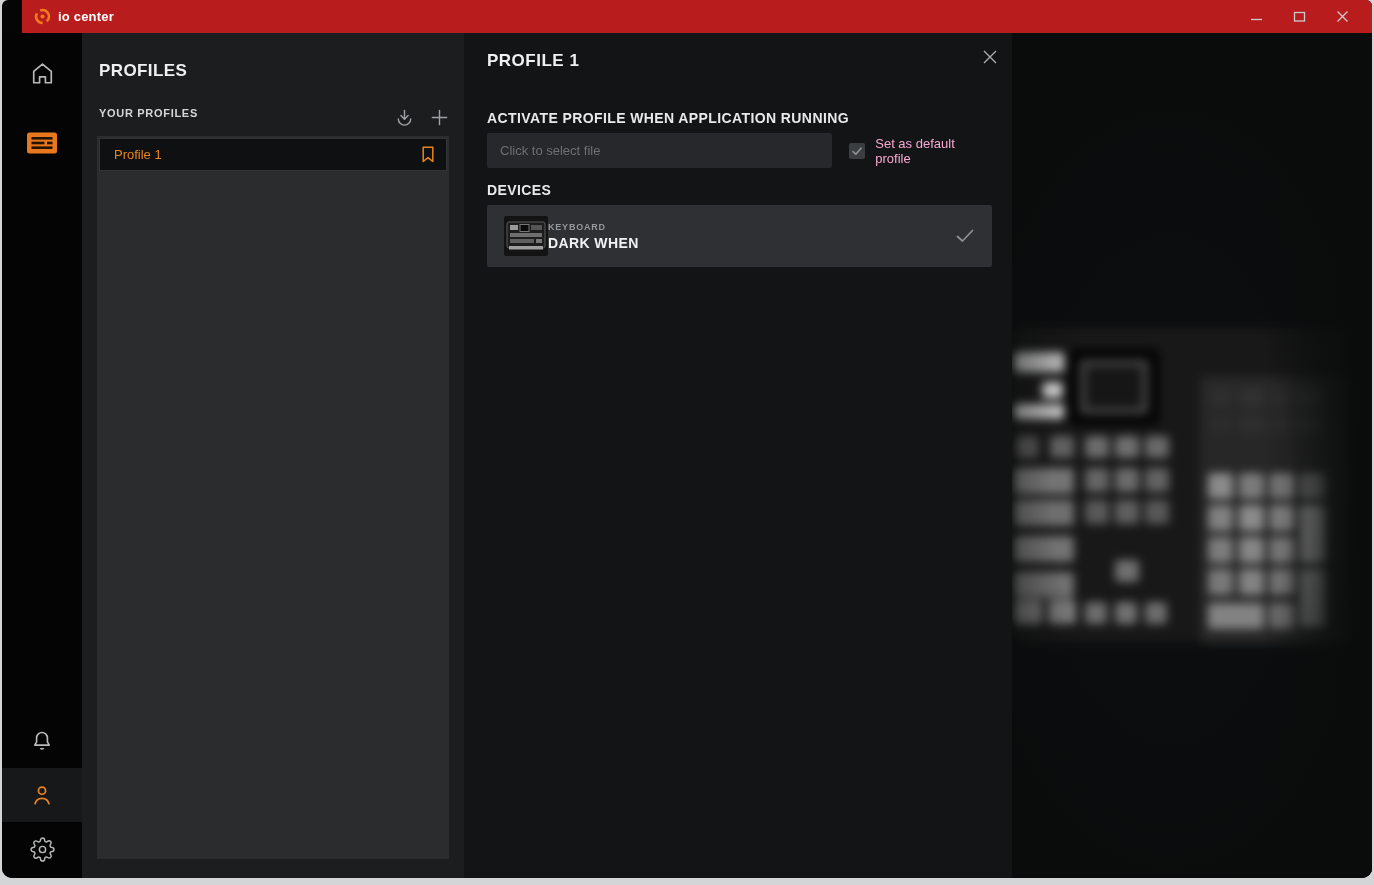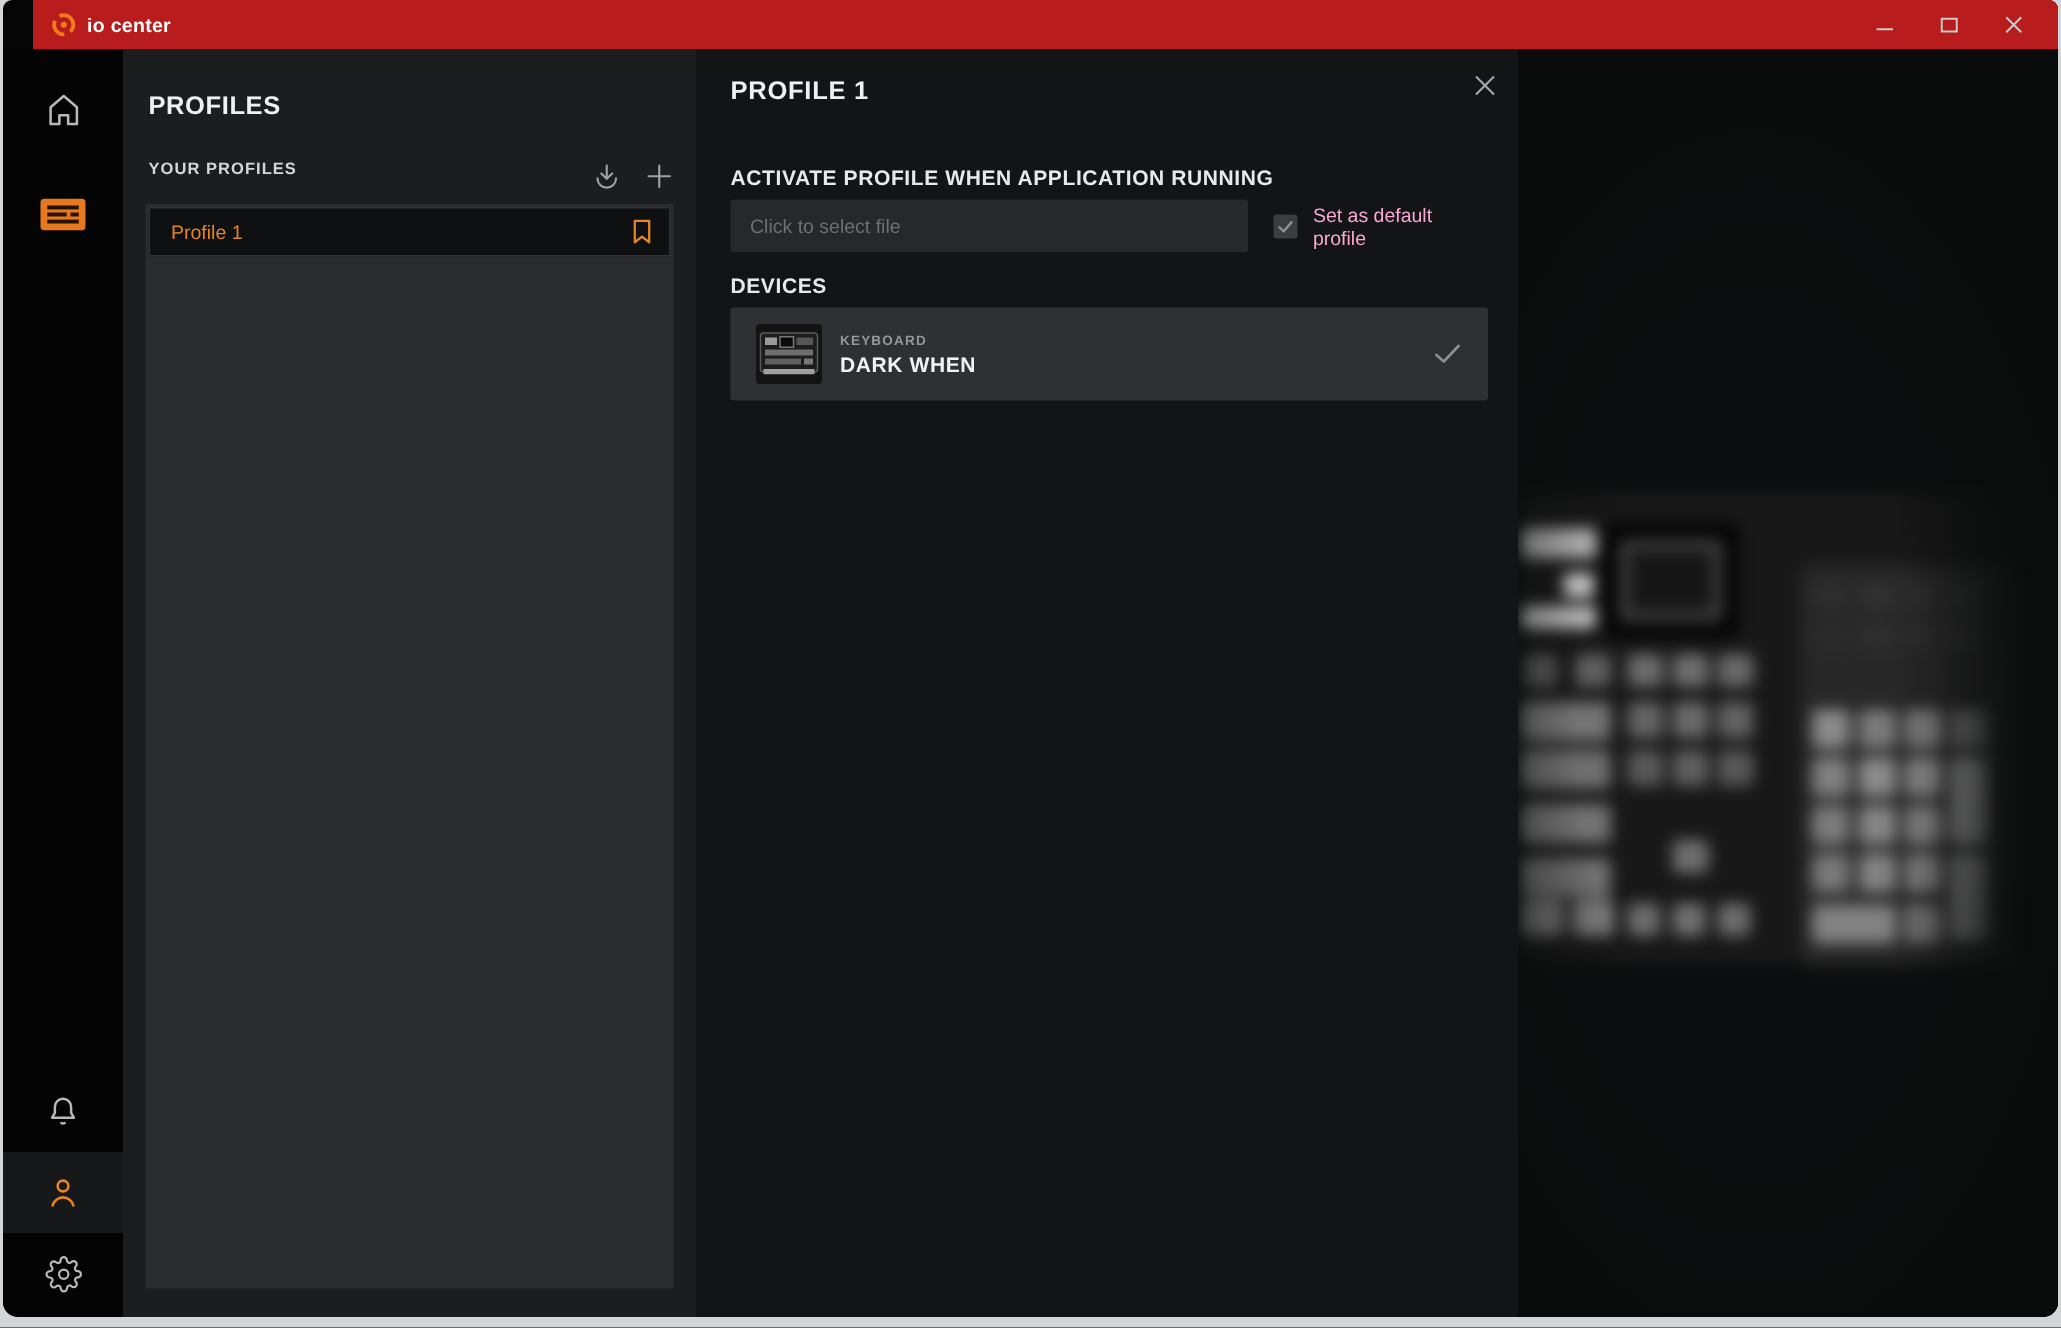--- a/index.html
+++ b/index.html
@@ -64,21 +64,21 @@
   .checkbox-group { margin-left:17px; display:flex; align-items:center; gap:10px; }
   .checkbox-box { width:16px; height:16px; background:#3b3e40; border-radius:2px; display:flex; align-items:center; justify-content:center; }
   .checkbox-label { font-size:13px; color:#f9a8d4; }
   .devices-label { margin-top:14px; }
   .device-card {
     margin-top:7px; width:505px; height:62px; background:#2e3033; border-radius:2px;
     display:flex; align-items:center; padding:0 18px 0 17px;
   }
   .device-thumb { width:44px; height:40px; background:#101010; border-radius:3px; overflow:hidden; flex:0 0 44px; }
   .device-thumb svg { filter:blur(.5px); }
-  .device-text { margin-left:12px; display:flex; flex-direction:column; gap:3px; }
+  .device-text { display:flex; flex-direction:column; gap:3px; }
   .device-category { font-size:9px; font-weight:600; color:#94989b; letter-spacing:.8px; }
   .device-name { font-size:14px; font-weight:700; color:#f1f2f3; letter-spacing:.4px; }
   .device-check { margin-left:auto; display:flex; }
   .detail-footer { margin-top:auto; display:flex; align-items:center; }
   .reset-label { font-size:11px; font-weight:700; color:#eceded; letter-spacing:.5px; }
   .reset-btn {
     margin-left:auto; width:124px; height:22px; background:#5b5d60; border:none; border-radius:2px;
     color:#f3f4f4; font-size:13px; font-family:"Liberation Sans","DejaVu Sans",sans-serif;
     display:flex; align-items:center; justify-content:center; cursor:default;
   }

